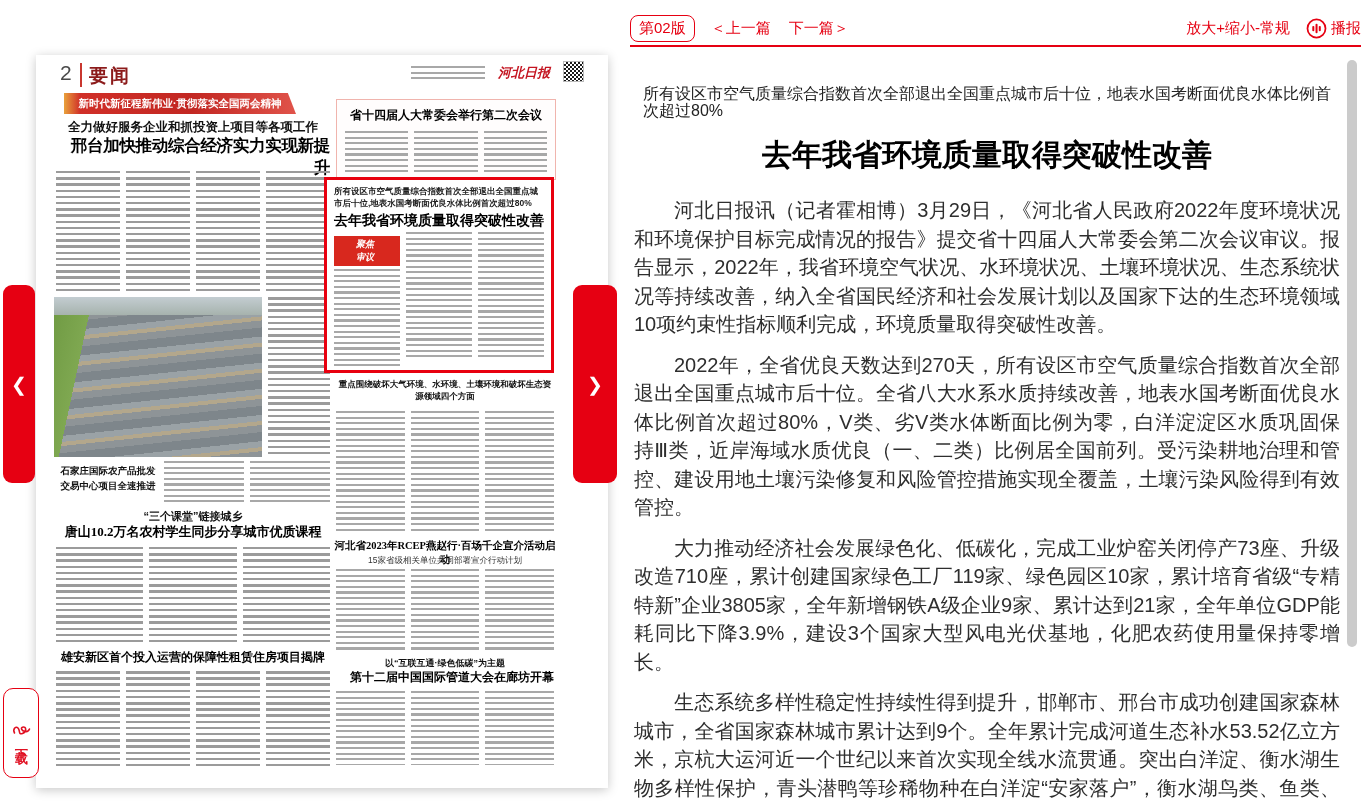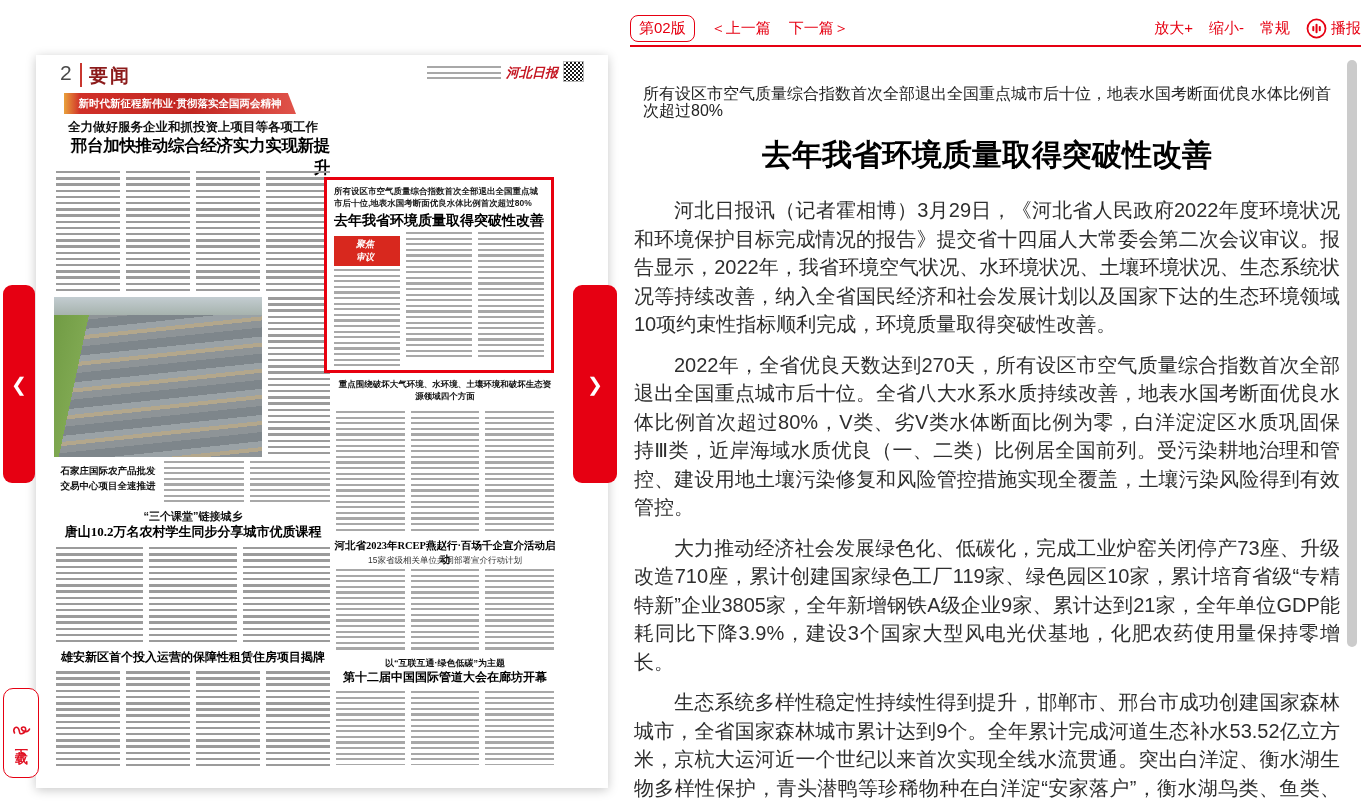--- a/index.html
+++ b/index.html
@@ -5,21 +5,21 @@
   html,body{margin:0;padding:0;background:#fff;width:1361px;height:802px;overflow:hidden;
     font-family:"Liberation Sans","DejaVu Sans",sans-serif;}
   .abs{position:absolute;}
   
   .paper{left:36px;top:55px;width:572px;height:733px;background:#fff;
     box-shadow:0 2px 10px rgba(0,0,0,.22);}
   .np-head{left:20px;top:4px;width:532px;height:34px;}
   .np-pageno{position:absolute;left:4px;top:2px;font-size:21px;color:#4a4a4a;}
   .np-div{position:absolute;left:24px;top:4px;width:2px;height:24px;background:#c9372f;}
   .np-section{position:absolute;left:33px;top:4px;font-size:19px;font-weight:bold;color:#8c1b1b;letter-spacing:2px;}
-  .np-meta{position:absolute;right:4px;top:2px;display:flex;align-items:flex-start;gap:5px;}
+  .np-meta{position:absolute;right:4px;top:2px;display:flex;align-items:flex-start;gap:13px;}
   .meta-lines{width:74px;height:14px;margin-top:5px;}
   .logo{color:#c41420;font-family:"Liberation Serif",serif;font-weight:bold;font-style:italic;font-size:13px;margin-top:3px;}
   .qr{width:19px;height:19px;background:repeating-conic-gradient(#1a1a1a 0% 25%,#fff 0% 50%);background-size:4px 4px;border:1px solid #bbb;}
   .tt{background-image:repeating-linear-gradient(180deg,#9b9b9b 0 2.5px,transparent 2.5px 6.2px);}
   .tt2{background-image:repeating-linear-gradient(180deg,#a8a8a8 0 2.2px,transparent 2.2px 5.6px);}
   .cols{display:flex;gap:6px;}
   .cols i{flex:1;display:block;}
   .banner{left:28px;top:38px;width:232px;height:21px;color:#fff;font-size:10.5px;font-weight:bold;
     line-height:21px;text-align:center;background:linear-gradient(90deg,#e9a13b 0,#d02f28 7%,#c22722 55%,#e0534a 100%);
     clip-path:polygon(0 0,96.5% 0,100% 100%,0 100%);}
@@ -44,21 +44,21 @@
   .left-arrow{left:3px;top:285px;width:32px;height:198px;}
   .right-arrow{left:573px;top:285px;width:44px;height:198px;}
   .dl-btn{left:3px;top:688px;width:34px;height:88px;background:#fff;border:1.5px solid #e60012;border-radius:10px;
     display:flex;flex-direction:column;align-items:center;justify-content:center;gap:1px;cursor:pointer;}
   .dl-btn b{color:#e01022;font-size:13px;font-weight:bold;line-height:16px;writing-mode:vertical-lr;letter-spacing:3px;}
   
   .toolbar{left:630px;top:12px;width:731px;height:32px;display:flex;align-items:center;color:#e60012;font-size:15px;}
   .toolbar .pgbox{border:1.5px solid #e60012;border-radius:8px;padding:3px 8px;margin-right:16px;cursor:pointer;}
   .tlink{margin-right:18px;cursor:pointer;white-space:nowrap;}
   .spacer{flex:1;}
-  .rlink{margin-left:16px;cursor:pointer;white-space:nowrap;}
+  .rlink{cursor:pointer;white-space:nowrap;}
   .bc{display:flex;align-items:center;gap:4px;margin-left:16px;cursor:pointer;}
   .redline{left:630px;top:45px;width:731px;height:2px;background:#e60012;}
   .art{left:634px;top:47px;width:706px;color:#333;}
   .art-sub{margin:38px auto 0;width:688px;font-size:16px;line-height:17px;color:#222;}
   .art-title{margin-top:16px;text-align:center;font-size:30px;font-weight:bold;color:#000;}
   .art-body{margin-top:14px;}
   .art-body p{margin:12px 0 0;font-size:20px;line-height:28.5px;text-align:justify;text-indent:2em;color:#2e2e2e;}
   .sbar{left:1347px;top:60px;width:10px;height:587px;background:#cbcbcb;border-radius:5px;cursor:pointer;}
   svg{display:block;}
 </style>
@@ -102,20 +102,28 @@
       <i class="tt"></i>
   </div>
   <div class="abs serifb" style="left:20px;top:594px;width:274px;font-size:12px;">雄安新区首个投入运营的保障性租赁住房项目揭牌</div>
   <div class="abs cols" style="left:20px;top:616px;width:274px;height:96px;">
     <i class="tt"></i>
       <i class="tt"></i>
       <i class="tt"></i>
       <i class="tt"></i>
   </div>
 
+  <div class="abs npc-box">
+    <div class="serifb" style="margin-top:7px;font-size:12px;">省十四届人大常委会举行第二次会议</div>
+    <div class="cols" style="margin:7px 8px 0;height:44px;">
+      <i class="tt2"></i>
+        <i class="tt2"></i>
+        <i class="tt2"></i>
+    </div>
+  </div>
 
   <div class="abs hl-box">
     <div class="hl-sub">所有设区市空气质量综合指数首次全部退出全国重点城市后十位,地表水国考断面优良水体比例首次超过80%</div>
     <div class="serifb hl-title">去年我省环境质量取得突破性改善</div>
     <div class="cols" style="height:128px;margin-top:2px;">
       <i style="flex:1;">
         <span class="badge">聚焦审议</span>
         <span class="tt2" style="display:block;height:100px;"></span>
       </i>
       <i class="tt2"></i>
@@ -130,21 +138,21 @@
       <i class="tt2"></i>
   </div>
   <div class="abs serifb" style="left:296px;top:484px;width:226px;font-size:10.5px;">河北省2023年RCEP燕赵行·百场千企宣介活动启动</div>
   <div class="abs sm-kicker" style="left:300px;top:500px;width:218px;font-size:8.5px;font-weight:normal;color:#333;">15家省级相关单位共同部署宣介行动计划</div>
   <div class="abs cols" style="left:300px;top:514px;width:218px;height:84px;">
     <i class="tt2"></i>
       <i class="tt2"></i>
       <i class="tt2"></i>
   </div>
   <div class="abs sm-kicker" style="left:300px;top:602px;width:218px;font-size:9px;">以“互联互通·绿色低碳”为主题</div>
-  <div class="abs serifb" style="left:300px;top:614px;width:218px;font-size:12px;">第十二届中国国际管道大会在廊坊开幕</div>
+  <div class="abs serifb" style="left:300px;top:614px;width:218px;font-size:12px;text-align:right;">第十二届中国国际管道大会在廊坊开幕</div>
   <div class="abs cols" style="left:300px;top:636px;width:218px;height:74px;">
     <i class="tt2"></i>
       <i class="tt2"></i>
       <i class="tt2"></i>
   </div>
 </div>
 
 <button class="abs navbtn left-arrow">
     <span>❮</span>
   </button>

